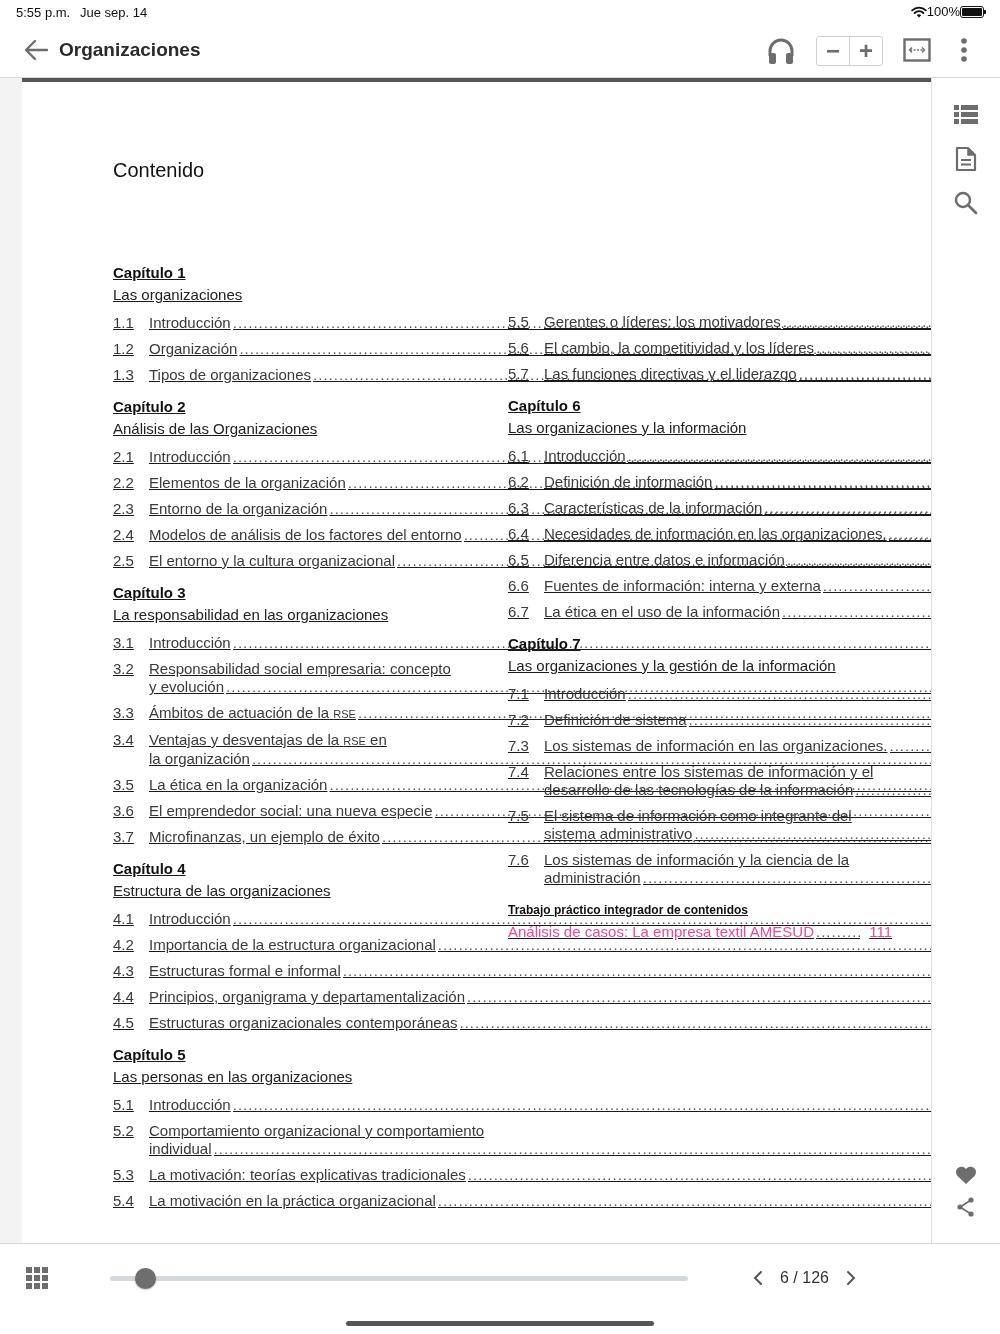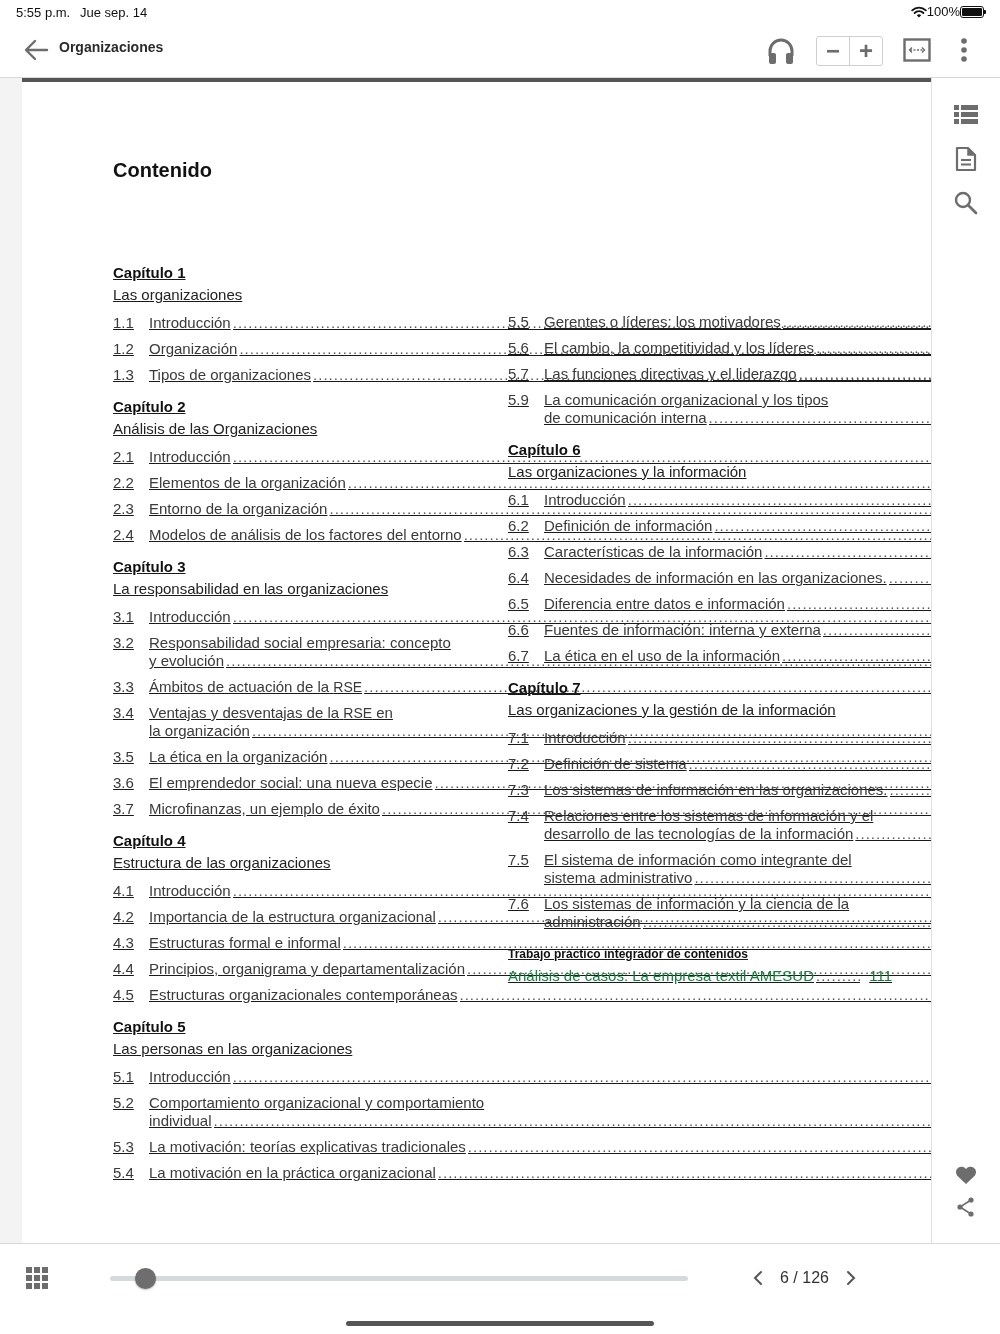--- a/index.html
+++ b/index.html
@@ -11,57 +11,57 @@
   .status-time { position: absolute; left: 16px; top: 5px; }
   .status-date { position: absolute; left: 80px; top: 5px; }
   .status-right { position: absolute; right: 16px; top: 4px; display: flex; align-items: center; }
   .battery { width: 24px; height: 12px; border: 1px solid #111; border-radius: 3px; padding: 1px; position: relative; }
   .battery::after { content: ""; position: absolute; right: -3px; top: 3px; width: 2px; height: 4px; background: #111; border-radius: 0 1px 1px 0; }
   .battery-fill { width: 100%; height: 100%; background: #111; border-radius: 1px; }
 
   
   .app-header { position: absolute; top: 24px; left: 0; width: 1000px; height: 54px; border-bottom: 1px solid #d8d8d8; }
   .back-btn { position: absolute; left: 22px; top: 14px; width: 28px; height: 24px; cursor: pointer; }
-  .doc-title { position: absolute; left: 59px; top: 15px; font-size: 14px; font-weight: bold; color: #2a2a2a; }
+  .doc-title { position: absolute; left: 59px; top: 15px; font-size: 19px; font-weight: bold; color: #2a2a2a; }
   .hdr-icon { position: absolute; top: 12px; cursor: pointer; }
   .headphones { left: 766px; width: 30px; height: 30px; }
   .zoom-group { position: absolute; left: 816px; top: 12px; width: 67px; height: 30px; border: 1px solid #cfcfcf; border-radius: 3px; display: flex; }
   .zoom-btn { flex: 1; display: flex; align-items: center; justify-content: center; font-size: 24px; font-weight: bold; color: #6d6d6d; cursor: pointer; line-height: 1; }
   .zoom-btn + .zoom-btn { border-left: 1px solid #cfcfcf; }
   .fit-width { left: 903px; width: 28px; height: 28px; }
   .more-btn { left: 956px; width: 16px; height: 30px; }
 
   
   .page-gutter { position: absolute; top: 78px; left: 0; width: 22px; height: 1165px; background: #f3f3f3; }
   .page { position: absolute; top: 78px; left: 22px; width: 909px; height: 1165px; background: #fff; border-top: 4px solid #555; }
   .right-rail { position: absolute; top: 78px; left: 931px; width: 69px; height: 1165px; background: #fff; border-left: 1px solid #e0e0e0; }
   .rail-icon { position: absolute; left: 21px; width: 26px; height: 26px; cursor: pointer; }
 
-  .contents-title { position: absolute; left: 91px; top: 77px; font-size: 20px; font-weight: bold; color: #111; }
+  .contents-title { position: absolute; left: 91px; top: 77px; font-size: 20px; font-weight: normal; color: #111; }
 
   .col { position: absolute; top: 180px; width: 384px; text-decoration: underline; }
   .col-left { left: 91px; }
   .col-right { left: 486px; top: 227px; }
 
   .chapter { margin-bottom: 8px; }
   .chapter-head { font-size: 15px; font-weight: bold; color: #111; line-height: 22px; }
   .chapter-sub { font-size: 15px; color: #222; line-height: 22px; margin-bottom: 4px; }
   .toc-row { display: flex; font-size: 15px; color: #3a3a3a; line-height: 18px; padding: 4px 0; cursor: pointer; }
   .toc-num { width: 36px; flex: none; }
   .toc-body { flex: 1; position: relative; }
   .toc-line { display: flex; align-items: baseline; }
   .toc-text { white-space: nowrap; }
   .toc-dots { flex: 1; overflow: hidden; white-space: nowrap; color: #555; margin: 0 2px; }
   .toc-dots::before { content: "................................................................................................................................................"; letter-spacing: 1px; }
   .toc-page { width: 30px; flex: none; text-align: right; }
   .toc-first-line { white-space: nowrap; }
-  .sc { font-size: 14px; }
+  .sc { font-size: 11px; }
 
   .tp-head { font-size: 12px; font-weight: bold; color: #111; line-height: 22px; margin-top: 6px; }
-  .tp-row { display: flex; align-items: flex-start; font-size: 15px; color: #15803d; line-height: 22px; cursor: pointer; }
+  .tp-row { display: flex; align-items: flex-start; font-size: 15px; color: #ec4899; line-height: 22px; cursor: pointer; }
 
   
   .bottom-bar { position: absolute; top: 1243px; left: 0; width: 1000px; height: 93px; background: #fff; border-top: 1px solid #d8d8d8; }
   .grid-btn { position: absolute; left: 25px; top: 22px; width: 24px; height: 24px; cursor: pointer; }
   .slider-track { position: absolute; left: 110px; top: 32px; width: 578px; height: 5px; background: #d4dadc; border-radius: 3px; cursor: pointer; }
   .slider-thumb { position: absolute; top: -8px; width: 21px; height: 21px; margin-left: -10px; background: #6e6e6e; border-radius: 50%; box-shadow: 0 1px 2px rgba(0,0,0,0.25); cursor: grab; }
   .pager { position: absolute; left: 748px; top: 22px; display: flex; align-items: center; font-size: 16px; color: #333; }
   .pager-btn { width: 20px; height: 24px; cursor: pointer; display: flex; align-items: center; justify-content: center; }
   .page-indicator { margin: 0 12px; }
   .home-indicator { position: absolute; left: 346px; top: 77px; width: 308px; height: 5px; background: #555; border-radius: 3px; }
@@ -187,20 +187,29 @@
         </div>
         <div class="toc-row">
           <span class="toc-num">2.4</span>
           <div class="toc-body">
             <div class="toc-line">
               <span class="toc-text">Modelos de análisis de los factores del entorno</span>
               <span class="toc-dots"></span>
             </div>
           </div>
         </div>
+        <div class="toc-row">
+          <span class="toc-num">2.5</span>
+          <div class="toc-body">
+            <div class="toc-line">
+              <span class="toc-text">El entorno y la cultura organizacional</span>
+              <span class="toc-dots"></span>
+            </div>
+          </div>
+        </div>
       </div>
       <div class="chapter">
         <div class="chapter-head">Capítulo 3</div>
         <div class="chapter-sub">La responsabilidad en las organizaciones</div>
         <div class="toc-row">
           <span class="toc-num">3.1</span>
           <div class="toc-body">
             <div class="toc-line">
               <span class="toc-text">Introducción</span>
               <span class="toc-dots"></span>
@@ -376,30 +385,20 @@
               <span class="toc-text">El cambio, la competitividad y los líderes</span>
               <span class="toc-dots"></span>
             </div>
           </div>
         </div>
         <div class="toc-row">
           <span class="toc-num">5.7</span>
           <div class="toc-body">
             <div class="toc-line">
               <span class="toc-text">Las funciones directivas y el liderazgo</span>
-              <span class="toc-dots"></span>
-            </div>
-          </div>
-        </div>
-        <div class="toc-row">
-          <span class="toc-num">5.9</span>
-          <div class="toc-body">
-            <div class="toc-first-line"><span>La comunicación organizacional y los tipos</span></div>
-            <div class="toc-line">
-              <span class="toc-text">de comunicación interna</span>
               <span class="toc-dots"></span>
             </div>
           </div>
         </div>
       </div>
       <div class="chapter">
         <div class="chapter-head">Capítulo 6</div>
         <div class="chapter-sub">Las organizaciones y la información</div>
         <div class="toc-row">
           <span class="toc-num">6.1</span>

